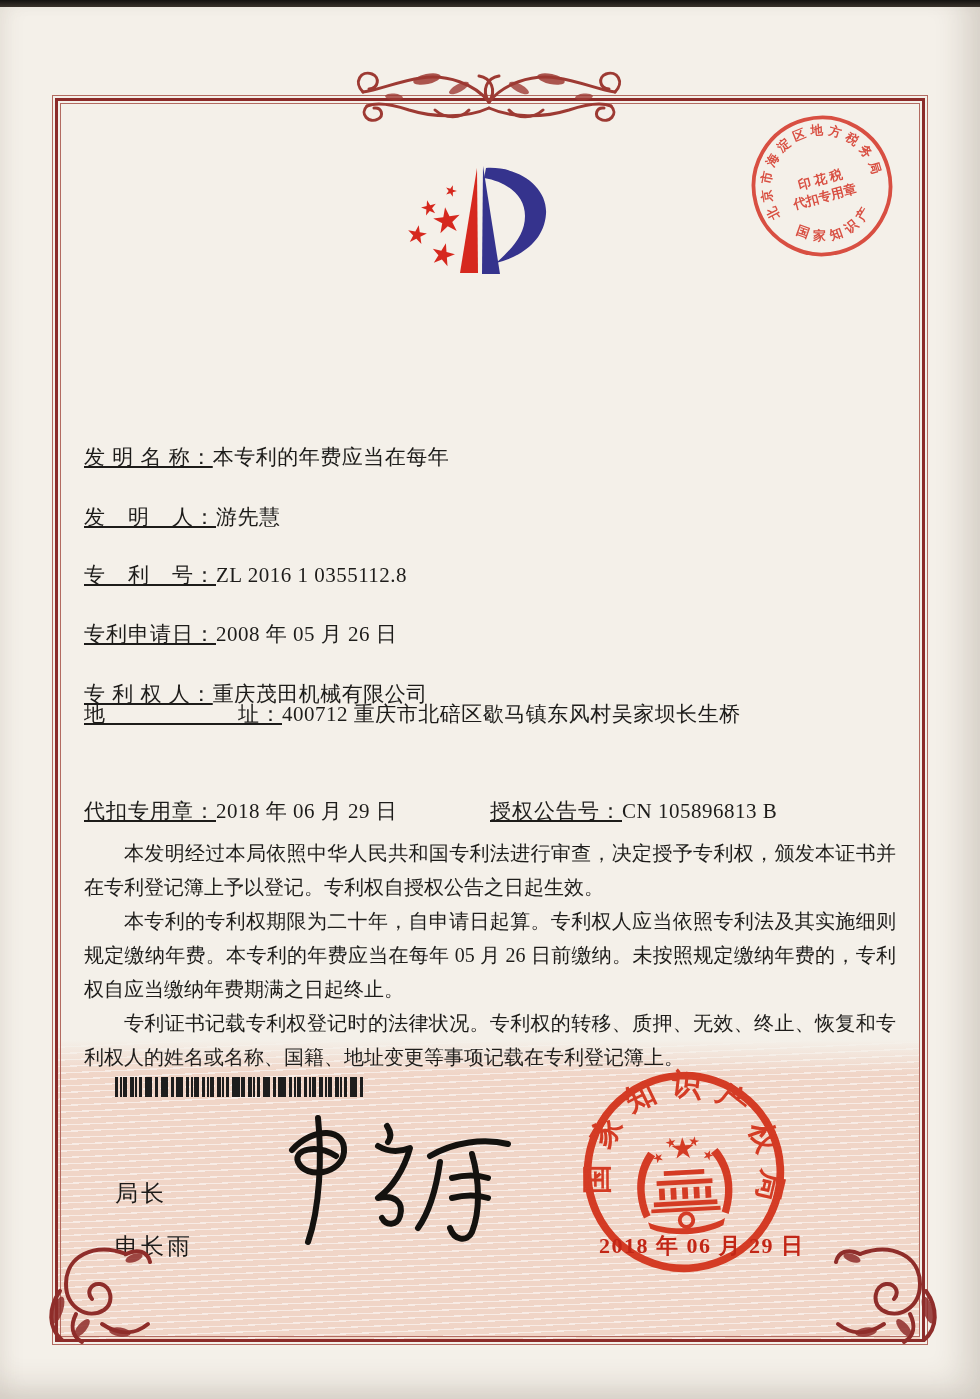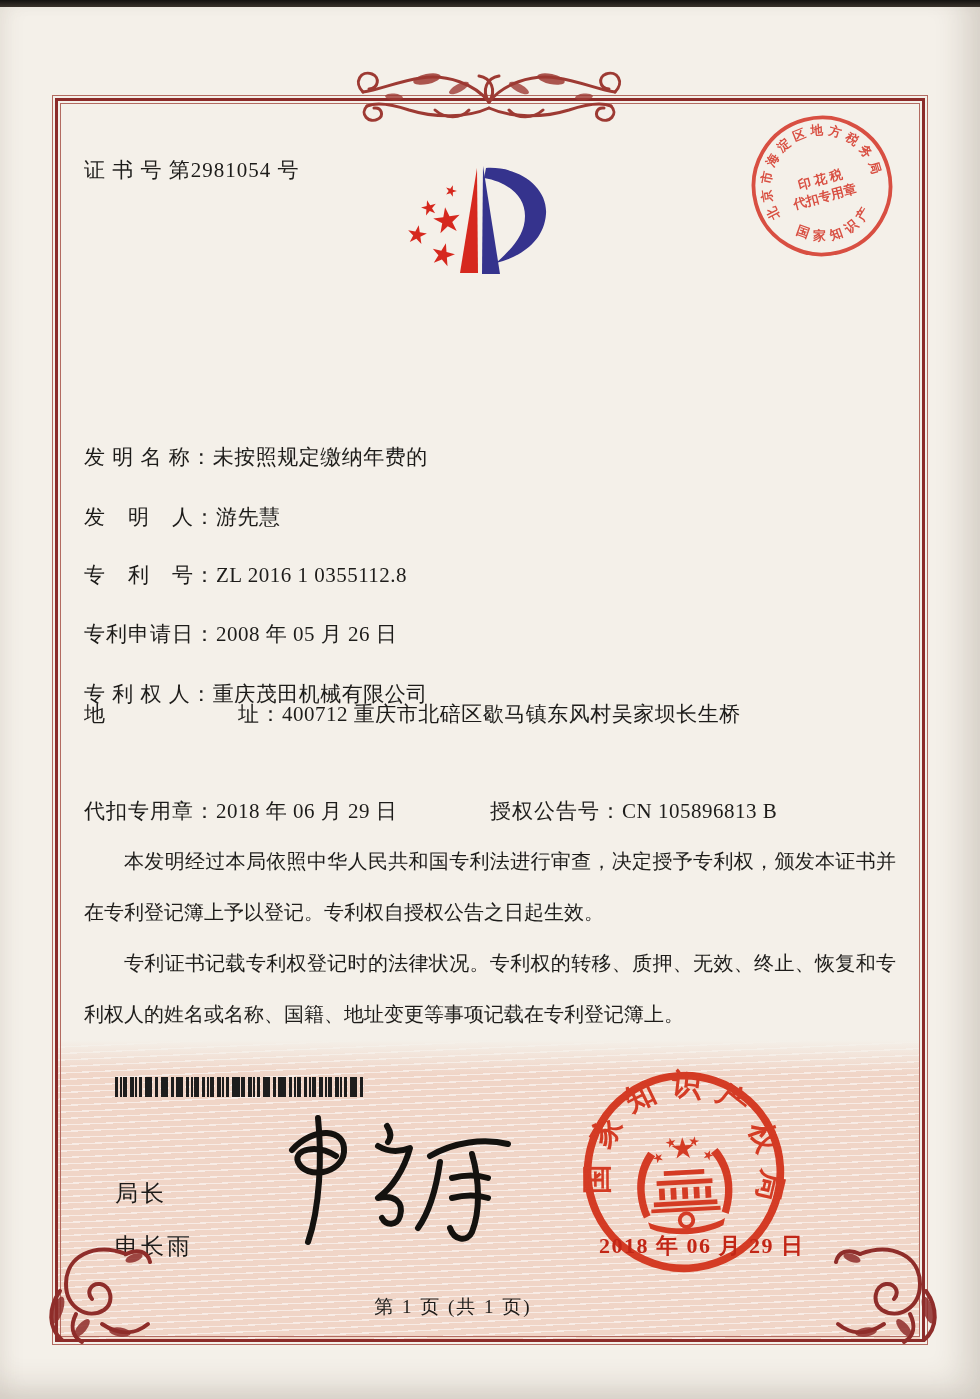--- a/index.html
+++ b/index.html
@@ -23,25 +23,25 @@
       #f0d5c7;
   }
   .band::before{content:"";position:absolute;left:0;top:0;width:100%;height:34px;
     background:linear-gradient(#f4f0e9, rgba(244,240,233,0));}
   
   .cert-no{position:absolute;left:84px;top:156px;font-size:21px;letter-spacing:1px;z-index:3;}
   .title{position:absolute;left:0;top:295px;width:100%;text-align:center;font-size:44px;font-weight:bold;
     letter-spacing:34px;text-indent:34px;z-index:3;}
   .fields{position:absolute;left:84px;top:0;width:820px;z-index:3;font-size:21px;}
   .frow{position:absolute;left:0;white-space:nowrap;}
-  .frow .lab{letter-spacing:1px;}
+  .frow .lab{letter-spacing:1px;text-decoration:underline;}
   .frow .val{letter-spacing:.5px;}
   .grant-no{position:absolute;left:406px;top:0;text-align:center;}
   .body-text{position:absolute;left:84px;top:836px;width:812px;z-index:3;
-    font-size:20px;line-height:51px;text-align:justify;}
+    font-size:20px;line-height:34px;text-align:justify;}
   .body-text p{margin:0;text-indent:2em;}
   
   .barcode{position:absolute;left:115px;top:1077px;width:250px;height:20px;z-index:3;
     background:
       repeating-linear-gradient(90deg,#1d1d1d 0 2px,transparent 2px 5px),
       repeating-linear-gradient(90deg,#1d1d1d 0 3px,transparent 3px 8px),
       repeating-linear-gradient(90deg,transparent 0 1px,#f0d5c7 1px 4px);
     background-size:41px 100%,63px 100%,29px 100%;}
   
   .sig-title{position:absolute;left:115px;top:1178px;font-size:23px;letter-spacing:3px;z-index:3;}
@@ -117,21 +117,20 @@
       <path d="M86,18 c12,-6 22,-2 24,8"></path>
     </g>
     <g fill="#8f2d2a" opacity=".85">
       <ellipse cx="18" cy="74" rx="5" ry="14" transform="rotate(18 18 74)"></ellipse>
       <ellipse cx="42" cy="92" rx="4.5" ry="11" transform="rotate(40 42 92)"></ellipse>
       <ellipse cx="80" cy="96" rx="11" ry="4.5" transform="rotate(8 80 96)"></ellipse>
       <ellipse cx="94" cy="22" rx="9" ry="4" transform="rotate(-20 94 22)"></ellipse>
     </g>
   </svg>
 
-  <div class="cert-no">证 书 号 第2981054 号</div>
 
   <svg class="logo" width="150" height="126" viewBox="0 0 150 126">
     <defs>
       <path id="star" d="M0,-1 L0.224,-0.309 0.951,-0.309 0.363,0.118 0.588,0.809 0,0.382 -0.588,0.809 -0.363,0.118 -0.951,-0.309 -0.224,-0.309 Z"></path>
     </defs>
     <g fill="#d6281e">
       <use href="#star" transform="translate(43,35) scale(6) rotate(18)"></use>
       <use href="#star" transform="translate(21,52) scale(8) rotate(-14)"></use>
       <use href="#star" transform="translate(9,79) scale(10) rotate(10)"></use>
       <use href="#star" transform="translate(39,65) scale(14) rotate(-8)"></use>
@@ -156,21 +155,21 @@
     <text fill="#d5392b" font-size="17" font-weight="bold" letter-spacing="7">
       <textPath href="#taxBot" startOffset="4">国家知识产权局</textPath>
     </text>
     <text x="100" y="97" text-anchor="middle" fill="#d5392b" font-size="17" font-weight="bold">印 花 税</text>
     <text x="100" y="120" text-anchor="middle" fill="#d5392b" font-size="17" font-weight="bold">代扣专用章</text>
   </svg>
 
 
   <div class="fields">
     <div class="frow" style="top:443px">
-      <span class="lab">发 明 名 称：</span><span class="val">未按照规定缴纳年费的</span>
+      <span class="lab">发 明 名 称：</span><span class="val">本专利的年费应当在每年</span>
     </div>
     <div class="frow" style="top:503px">
       <span class="lab">发　明　人：</span><span class="val">游先慧</span>
     </div>
     <div class="frow" style="top:561px">
       <span class="lab">专　利　号：</span><span class="val">ZL 2016 1 0355112.8</span>
     </div>
     <div class="frow" style="top:620px">
       <span class="lab">专利申请日：</span><span class="val">2008 年 05 月 26 日</span>
     </div>
@@ -183,20 +182,21 @@
     <div class="frow" style="top:797px;width:820px">
       <span class="lab">代扣专用章：</span><span class="val">2018 年 06 月 29 日</span>
       <span class="grant-no">
         <span class="lab">授权公告号：</span><span class="val">CN 105896813 B</span>
       </span>
     </div>
   </div>
 
   <div class="body-text">
     <p>本发明经过本局依照中华人民共和国专利法进行审查，决定授予专利权，颁发本证书并在专利登记簿上予以登记。专利权自授权公告之日起生效。</p>
+    <p>本专利的专利权期限为二十年，自申请日起算。专利权人应当依照专利法及其实施细则规定缴纳年费。本专利的年费应当在每年 05 月 26 日前缴纳。未按照规定缴纳年费的，专利权自应当缴纳年费期满之日起终止。</p>
     <p>专利证书记载专利权登记时的法律状况。专利权的转移、质押、无效、终止、恢复和专利权人的姓名或名称、国籍、地址变更等事项记载在专利登记簿上。</p>
   </div>
 
   <div class="barcode"></div>
 
   <div class="sig-title">局长</div>
   <div class="sig-name">申长雨</div>
 
   <svg class="sig-script" width="260" height="140" viewBox="0 0 260 140">
     <g stroke="#14120f" stroke-width="6" fill="none" stroke-linecap="round" stroke-linejoin="round">
@@ -237,14 +237,13 @@
       <rect x="9" y="4" width="6" height="12"></rect>
       <rect x="21" y="4" width="6" height="12"></rect>
       <rect x="-33" y="18" width="66" height="5"></rect>
       <rect x="-36" y="25" width="72" height="4"></rect>
       <circle cx="0" cy="38" r="7" fill="none" stroke="#d23018" stroke-width="4"></circle>
     </g>
   </svg>
 
   <div class="seal-date">2018 年 06 月 29 日</div>
 
-  <div class="footer">第 1 页 (共 1 页)</div>
 </div>
 
 </body></html>

